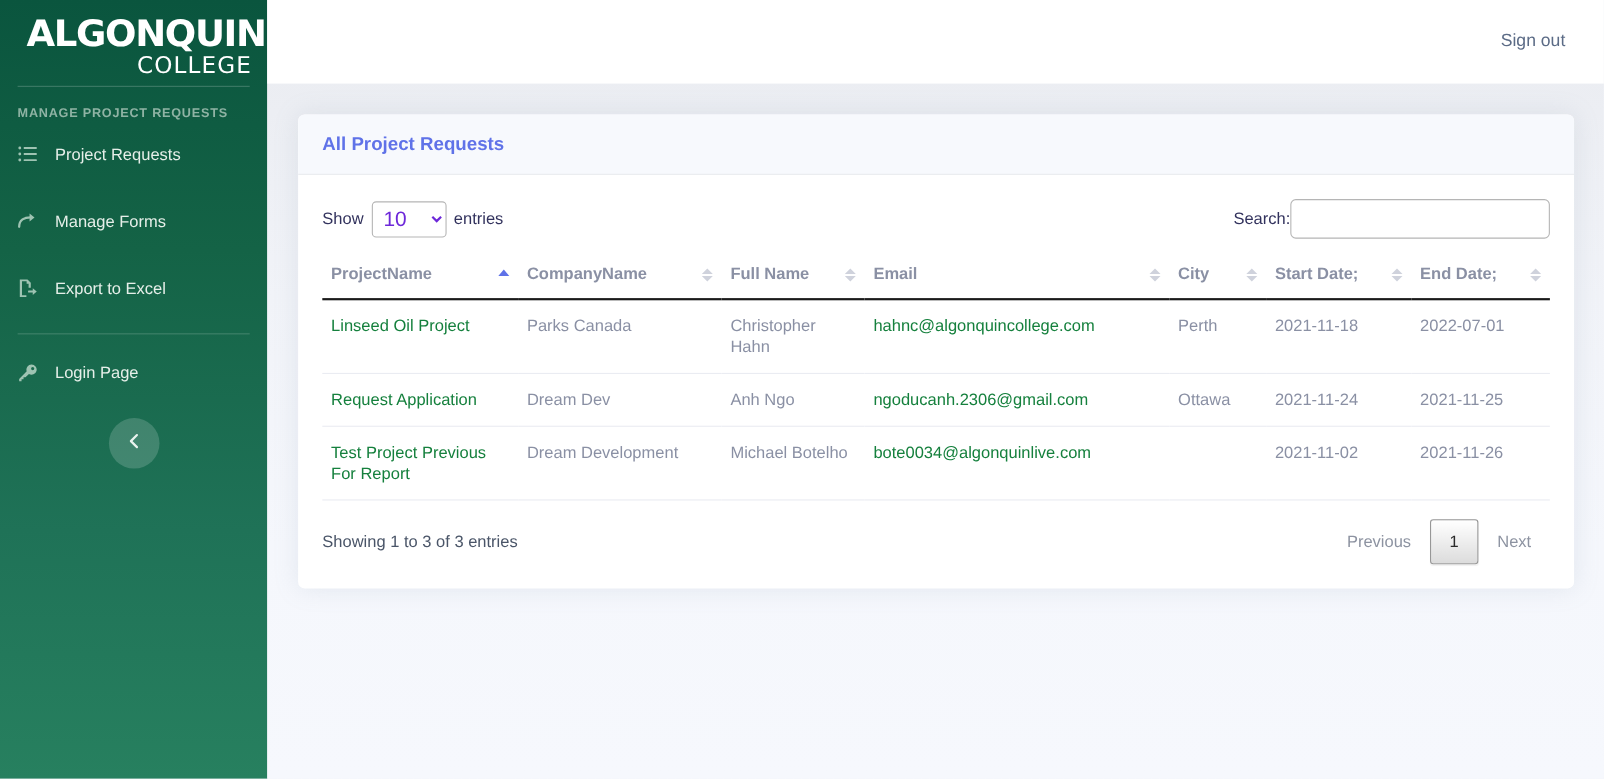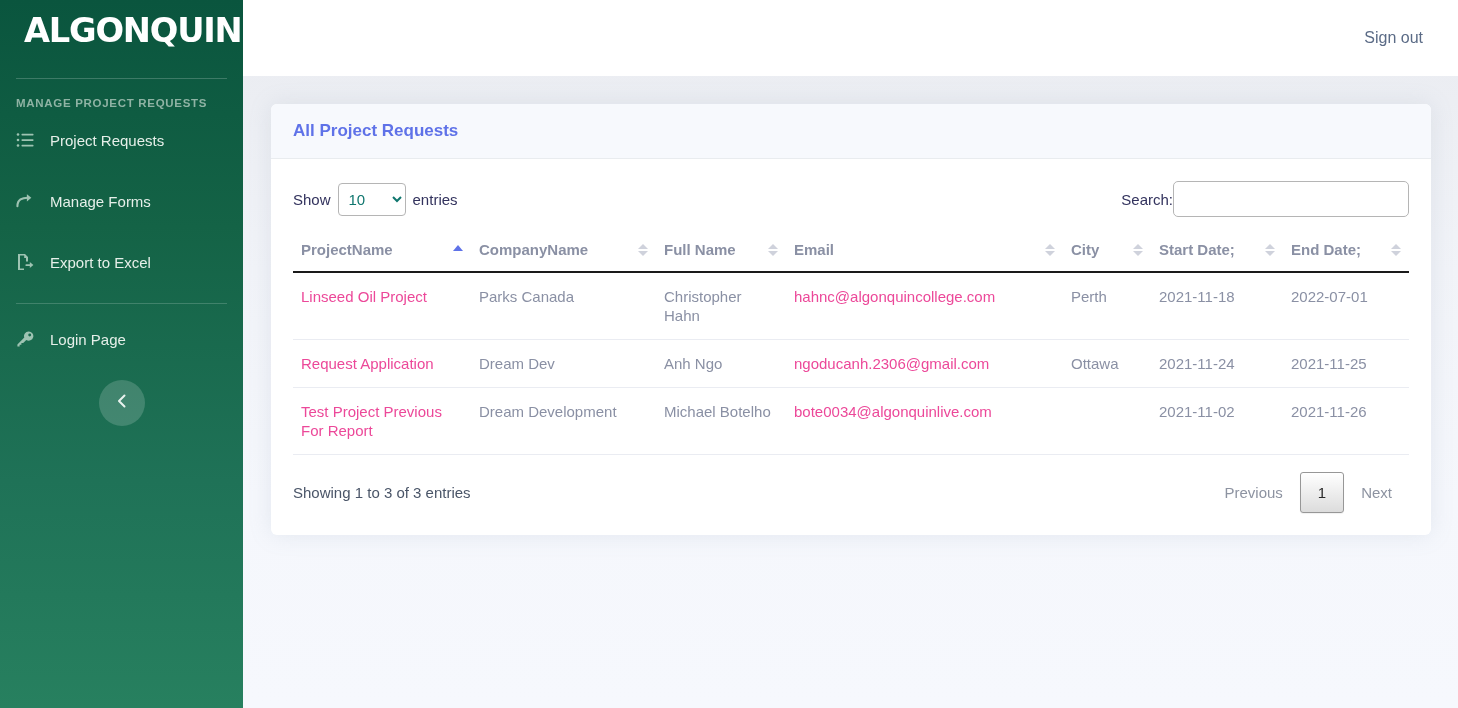--- a/index.html
+++ b/index.html
@@ -146,26 +146,26 @@
   .dt-length, .dt-filter {
     font-size: 15px;
     color: #32325d;
     display: flex;
     align-items: center;
     gap: 7px;
   }
   .dt-filter { gap: 0; justify-content: space-between; }
   .dt-select {
     font-family: "Liberation Sans", sans-serif;
-    font-size: 15px;
+    font-size: 19px;
     padding: 4px 6px;
     border: 1px solid #b5b5b5;
     border-radius: 4px;
     background: #fff;
-    color: #0f766e;
+    color: #6d28d9;
     height: 33px;
     width: 68px;
   }
   .dt-search {
     font-family: "Liberation Sans", sans-serif;
     font-size: 15px;
     padding: 5px 8px;
     border: 1px solid #b5b5b5;
     border-radius: 5px;
     height: 36px;
@@ -211,21 +211,21 @@
     font-size: 15px;
     color: #8a90a4;
     padding: 14px 8px;
     border-bottom: 1px solid #eaecf2;
     vertical-align: top;
     line-height: 1.27;
     word-wrap: break-word;
   }
   table.dt tbody tr:last-child td { border-bottom: 1px solid #eaecf2; }
   td a.link {
-    color: #ec4899;
+    color: #15803d;
     text-decoration: none;
     cursor: pointer;
   }
 
   .col-project { width: 178px; }
   .col-company { width: 185px; }
   .col-fullname { width: 130px; }
   .col-email { width: 277px; }
   .col-city { width: 88px; }
   .col-start { width: 132px; }
@@ -262,20 +262,21 @@
 </style>
 </head>
 <body>
 
 <div class="app">
 
   <aside class="sidebar">
 
     <div class="logo-wrap">
       <div class="logo-algonquin">ALGONQUIN</div>
+      <div class="logo-college">COLLEGE</div>
     </div>
 
     <div class="sb-divider"></div>
 
     <div class="sb-heading">MANAGE PROJECT REQUESTS</div>
 
     <div class="sb-item">
       <span class="sb-icon">
         <svg width="18" height="18" viewBox="0 0 18 18" fill="currentColor">
           <circle cx="2" cy="3.5" r="1.3"></circle>

